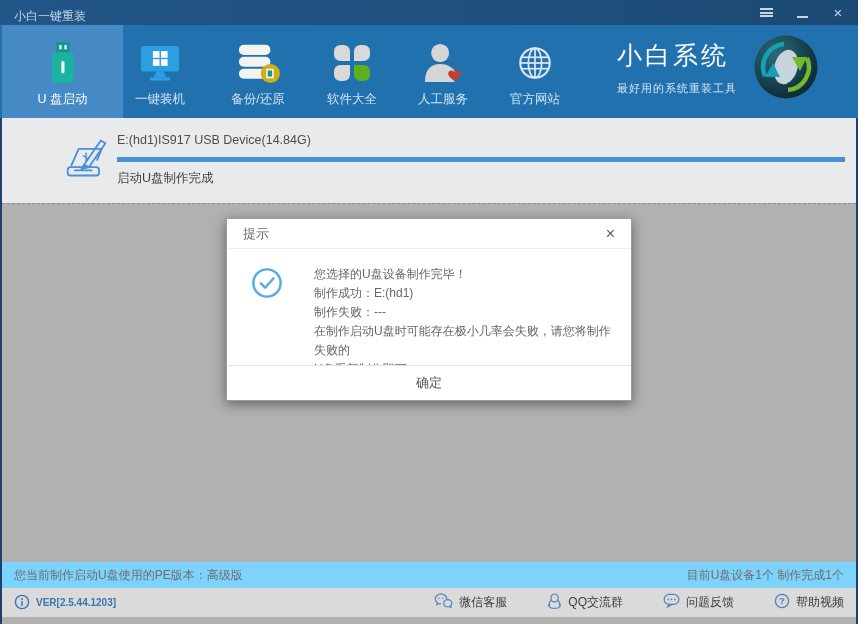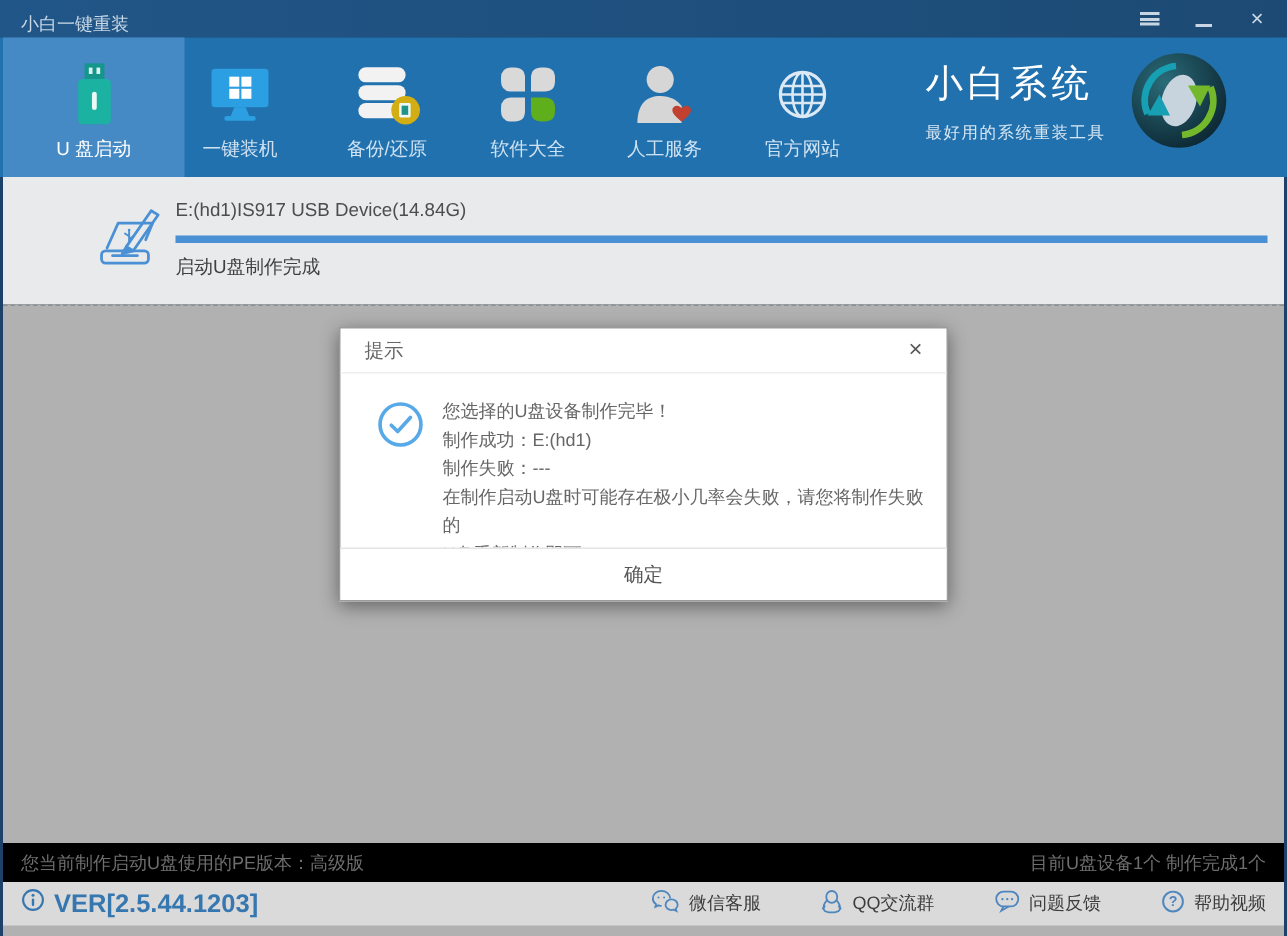--- a/index.html
+++ b/index.html
@@ -42,31 +42,31 @@
     border-top:1px dashed #8f8f8f; border-bottom:1px dashed #8f8f8f; }
 
   
   .dialog { position:absolute; left:224px; top:14px; width:406px; height:183px; background:#ffffff;
     border:1px solid #9b9b9b; box-shadow:0 3px 12px rgba(0,0,0,0.45); }
   .dlg-header { height:30px; display:flex; align-items:center; padding:0 16px; border-bottom:1px solid #efefef; }
   .dlg-title { font-size:13px; color:#666; }
   .dlg-close { margin-left:auto; color:#5a5a5a; font-size:16px; line-height:16px; cursor:pointer; }
   .dlg-body { display:flex; padding:16px 14px 0 24px; }
   .dlg-check { flex:0 0 32px; margin-top:2px; }
-  .dlg-lines { margin-left:12px; font-size:12px; color:#666; line-height:19px; }
+  .dlg-lines { margin-left:31px; font-size:12px; color:#666; line-height:19px; }
   .dlg-footer { position:absolute; left:0; right:0; bottom:0; height:35px; border-top:1px solid #e4e4e4;
     display:flex; align-items:center; justify-content:center; font-size:13px; color:#555; cursor:pointer; background:#fff; }
 
   
-  .pe-bar { position:absolute; top:562px; left:2px; right:2px; height:26px; background:#000000;
+  .pe-bar { position:absolute; top:562px; left:2px; right:2px; height:26px; background:#7dd3fc;
     display:flex; align-items:center; font-size:12px; color:#6e6e6e; padding:0 12px; }
   .pe-right { margin-left:auto; }
   .ver-bar { position:absolute; top:588px; left:2px; right:2px; height:29px; background:#dadada;
     display:flex; align-items:center; padding:0 12px; }
-  .ver-group { display:flex; align-items:center; gap:6px; color:#3677b0; font-size:17px; font-weight:600; cursor:pointer; }
+  .ver-group { display:flex; align-items:center; gap:6px; color:#3677b0; font-size:10px; font-weight:600; cursor:pointer; }
   .links { margin-left:auto; display:flex; gap:40px;text-align:right; }
   .link { display:flex; align-items:center; gap:6px; font-size:12px; color:#3c3c3c; cursor:pointer; }
 </style>
 </head>
 <body>
 
 <div class="window">
 
   <div class="titlebar">
     <span class="title-text">小白一键重装</span>

